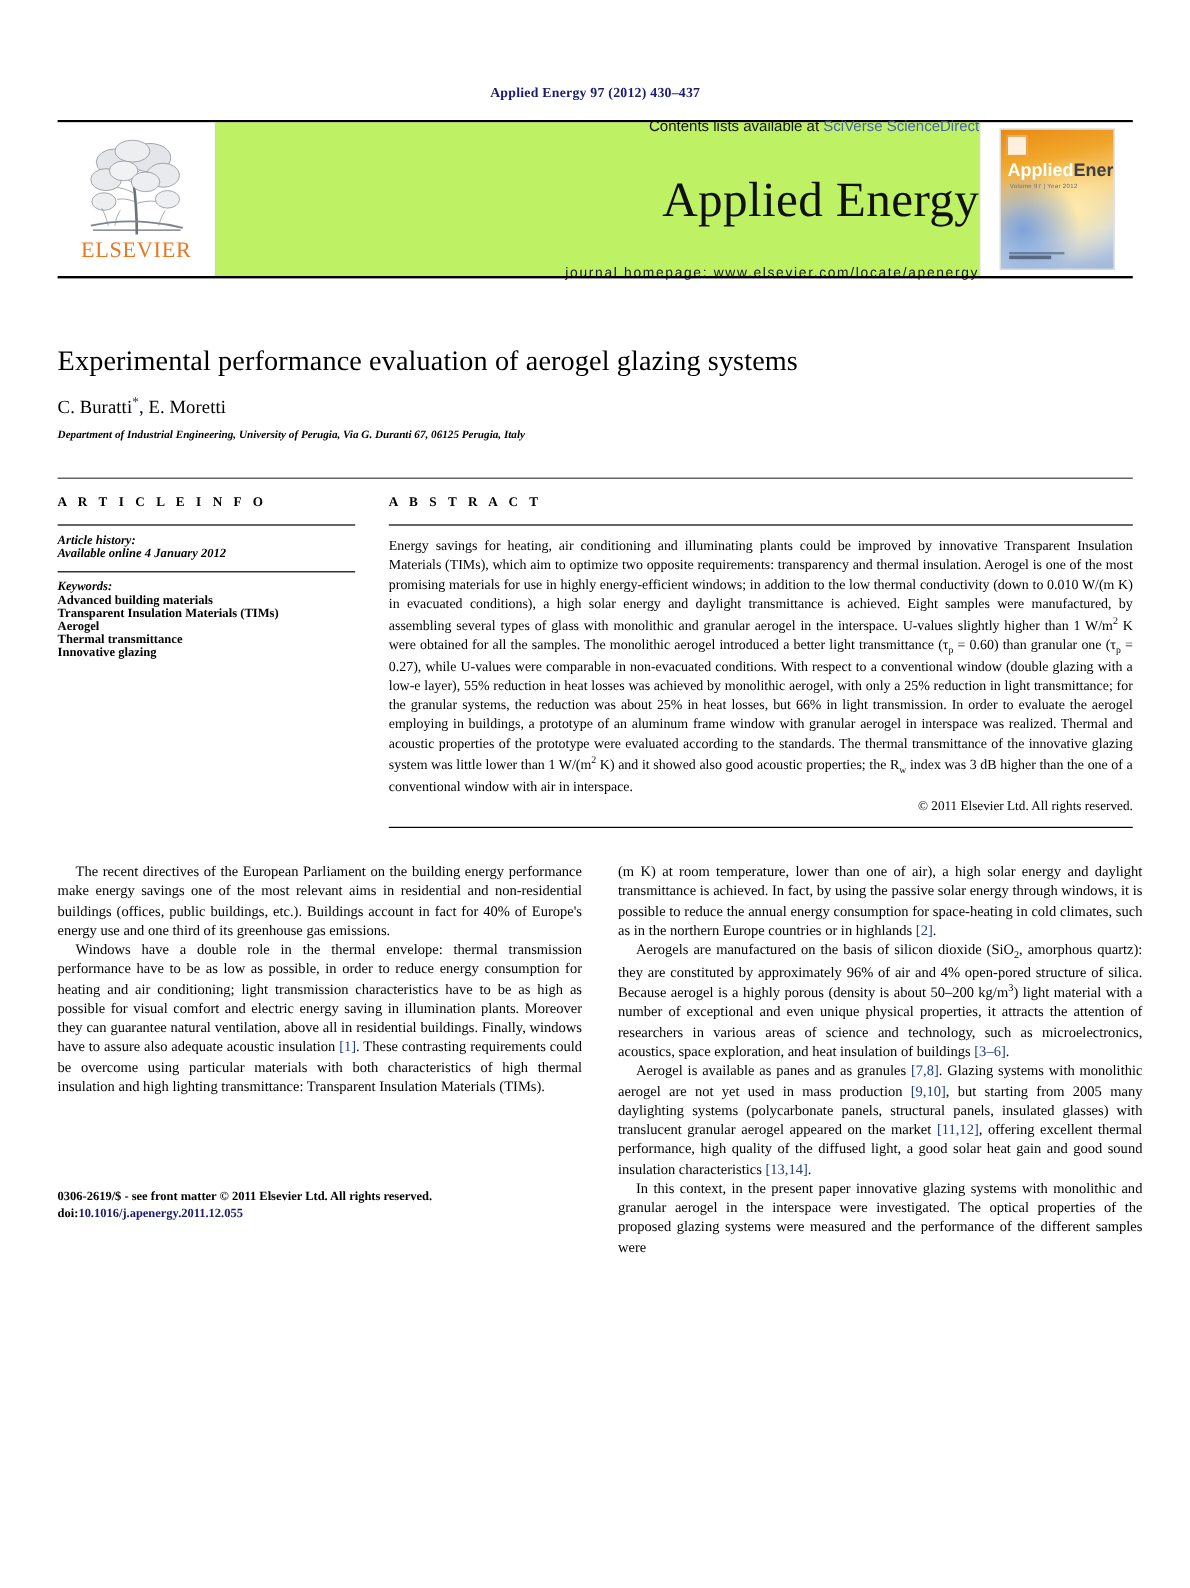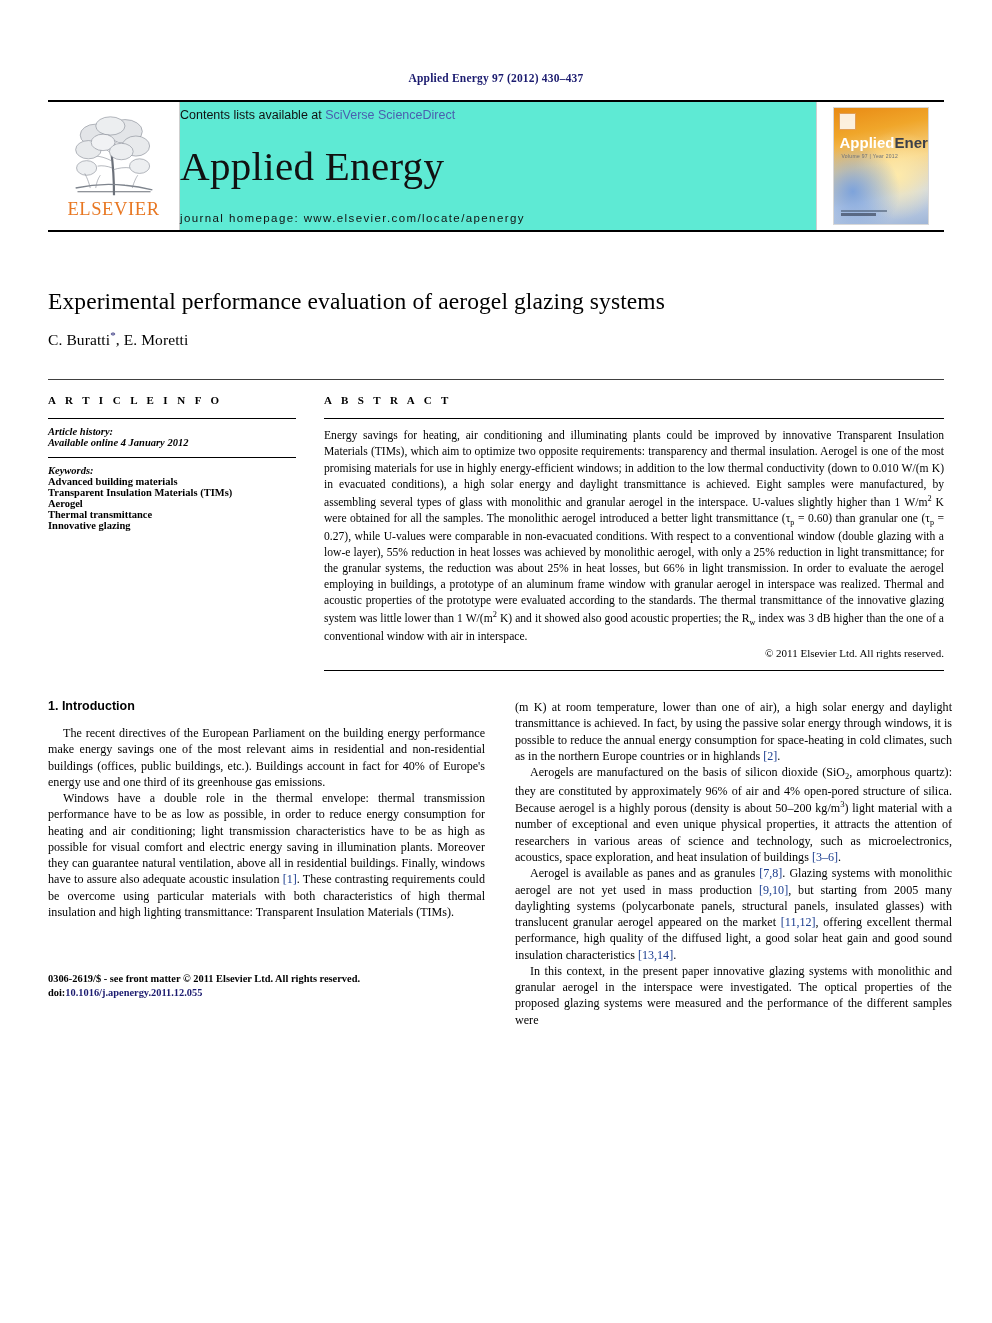--- a/index.html
+++ b/index.html
@@ -48,26 +48,26 @@
   .elsevier-word {
     font-family: "Liberation Serif", serif;
     color: #E87722;
     font-size: 18.5px;
     letter-spacing: .6px;
     line-height: 1;
     margin-top: 1px;
   }
   .mast-center {
     flex: 1;
-    background: #5eead4;
+    background: #bef264;
     display: flex;
     flex-direction: column;
-    align-items: flex-start;
+    align-items: flex-end;
     justify-content: center;
-    gap: 10px;
+    gap: 20px;
   }
   .contents-line {
     font-family: "Liberation Sans", sans-serif;
     font-size: 12.5px;
     color: #111;
   }
   .contents-line .sd { color: #4a5fae; }
   .journal-title {
     font-family: "Liberation Serif", serif;
     font-size: 41px;
@@ -300,20 +300,21 @@
           </div>
       </div>
     </div>
   </div>
 
   <div class="title-block">
     <h1 class="paper-title">Experimental performance evaluation of aerogel glazing systems</h1>
     <div class="authors">
       <span>C. Buratti</span><sup>*</sup><span>, E. Moretti</span>
     </div>
+    <div class="affil">Department of Industrial Engineering, University of Perugia, Via G. Duranti 67, 06125 Perugia, Italy</div>
   </div>
 
   <div class="info-abstract">
 
     <div class="col-info">
       <div class="sec-head">A R T I C L E   I N F O</div>
       <div class="rule"></div>
       <div class="info-group">
         <div class="info-label">Article history:</div>
         <div class="info-line">Available online 4 January 2012</div>
@@ -334,21 +335,20 @@
       <div class="rule"></div>
       <div class="abstract-body"><span>Energy savings for heating, air conditioning and illuminating plants could be improved by innovative Transparent Insulation Materials (TIMs), which aim to optimize two opposite requirements: transparency and thermal insulation. Aerogel is one of the most promising materials for use in highly energy-efficient windows; in addition to the low thermal conductivity (down to 0.010 W/(m K) in evacuated conditions), a high solar energy and daylight transmittance is achieved. Eight samples were manufactured, by assembling several types of glass with monolithic and granular aerogel in the interspace. U-values slightly higher than 1 W/m</span><sup class="num">2</sup><span> K were obtained for all the samples. The monolithic aerogel introduced a better light transmittance (τ</span><sub>p</sub><span> = 0.60) than granular one (τ</span><sub>p</sub><span> = 0.27), while U-values were comparable in non-evacuated conditions. With respect to a conventional window (double glazing with a low-e layer), 55% reduction in heat losses was achieved by monolithic aerogel, with only a 25% reduction in light transmittance; for the granular systems, the reduction was about 25% in heat losses, but 66% in light transmission. In order to evaluate the aerogel employing in buildings, a prototype of an aluminum frame window with granular aerogel in interspace was realized. Thermal and acoustic properties of the prototype were evaluated according to the standards. The thermal transmittance of the innovative glazing system was little lower than 1 W/(m</span><sup class="num">2</sup><span> K) and it showed also good acoustic properties; the R</span><sub>w</sub><span> index was 3 dB higher than the one of a conventional window with air in interspace.</span></div>
       <div class="copyright">© 2011 Elsevier Ltd. All rights reserved.</div>
       <div class="abs-rule-bottom"></div>
     </div>
   </div>
 
   <div class="body-cols">
 
     <div class="bcol">
-      <h2 class="sec-title">1. Introduction</h2>
       <p>The recent directives of the European Parliament on the building energy performance make energy savings one of the most relevant aims in residential and non-residential buildings (offices, public buildings, etc.). Buildings account in fact for 40% of Europe's energy use and one third of its greenhouse gas emissions.</p>
       <p><span>Windows have a double role in the thermal envelope: thermal transmission performance have to be as low as possible, in order to reduce energy consumption for heating and air conditioning; light transmission characteristics have to be as high as possible for visual comfort and electric energy saving in illumination plants. Moreover they can guarantee natural ventilation, above all in residential buildings. Finally, windows have to assure also adequate acoustic insulation </span><span class="ref">[1]</span><span>. These contrasting requirements could be overcome using particular materials with both characteristics of high thermal insulation and high lighting transmittance: Transparent Insulation Materials (TIMs).</span></p>
 
     </div>
 
     <div class="bcol">
       <p class="noindent"><span>(m K) at room temperature, lower than one of air), a high solar energy and daylight transmittance is achieved. In fact, by using the passive solar energy through windows, it is possible to reduce the annual energy consumption for space-heating in cold climates, such as in the northern Europe countries or in highlands </span><span class="ref">[2]</span><span>.</span></p>
       <p><span>Aerogels are manufactured on the basis of silicon dioxide (SiO</span><sub>2</sub><span>, amorphous quartz): they are constituted by approximately 96% of air and 4% open-pored structure of silica. Because aerogel is a highly porous (density is about 50–200 kg/m</span><sup class="num">3</sup><span>) light material with a number of exceptional and even unique physical properties, it attracts the attention of researchers in various areas of science and technology, such as microelectronics, acoustics, space exploration, and heat insulation of buildings </span><span class="ref">[3–6]</span><span>.</span></p>
       <p><span>Aerogel is available as panes and as granules </span><span class="ref">[7,8]</span><span>. Glazing systems with monolithic aerogel are not yet used in mass production </span><span class="ref">[9,10]</span><span>, but starting from 2005 many daylighting systems (polycarbonate panels, structural panels, insulated glasses) with translucent granular aerogel appeared on the market </span><span class="ref">[11,12]</span><span>, offering excellent thermal performance, high quality of the diffused light, a good solar heat gain and good sound insulation characteristics </span><span class="ref">[13,14]</span><span>.</span></p>
       <p>In this context, in the present paper innovative glazing systems with monolithic and granular aerogel in the interspace were investigated. The optical properties of the proposed glazing systems were measured and the performance of the different samples were</p>

